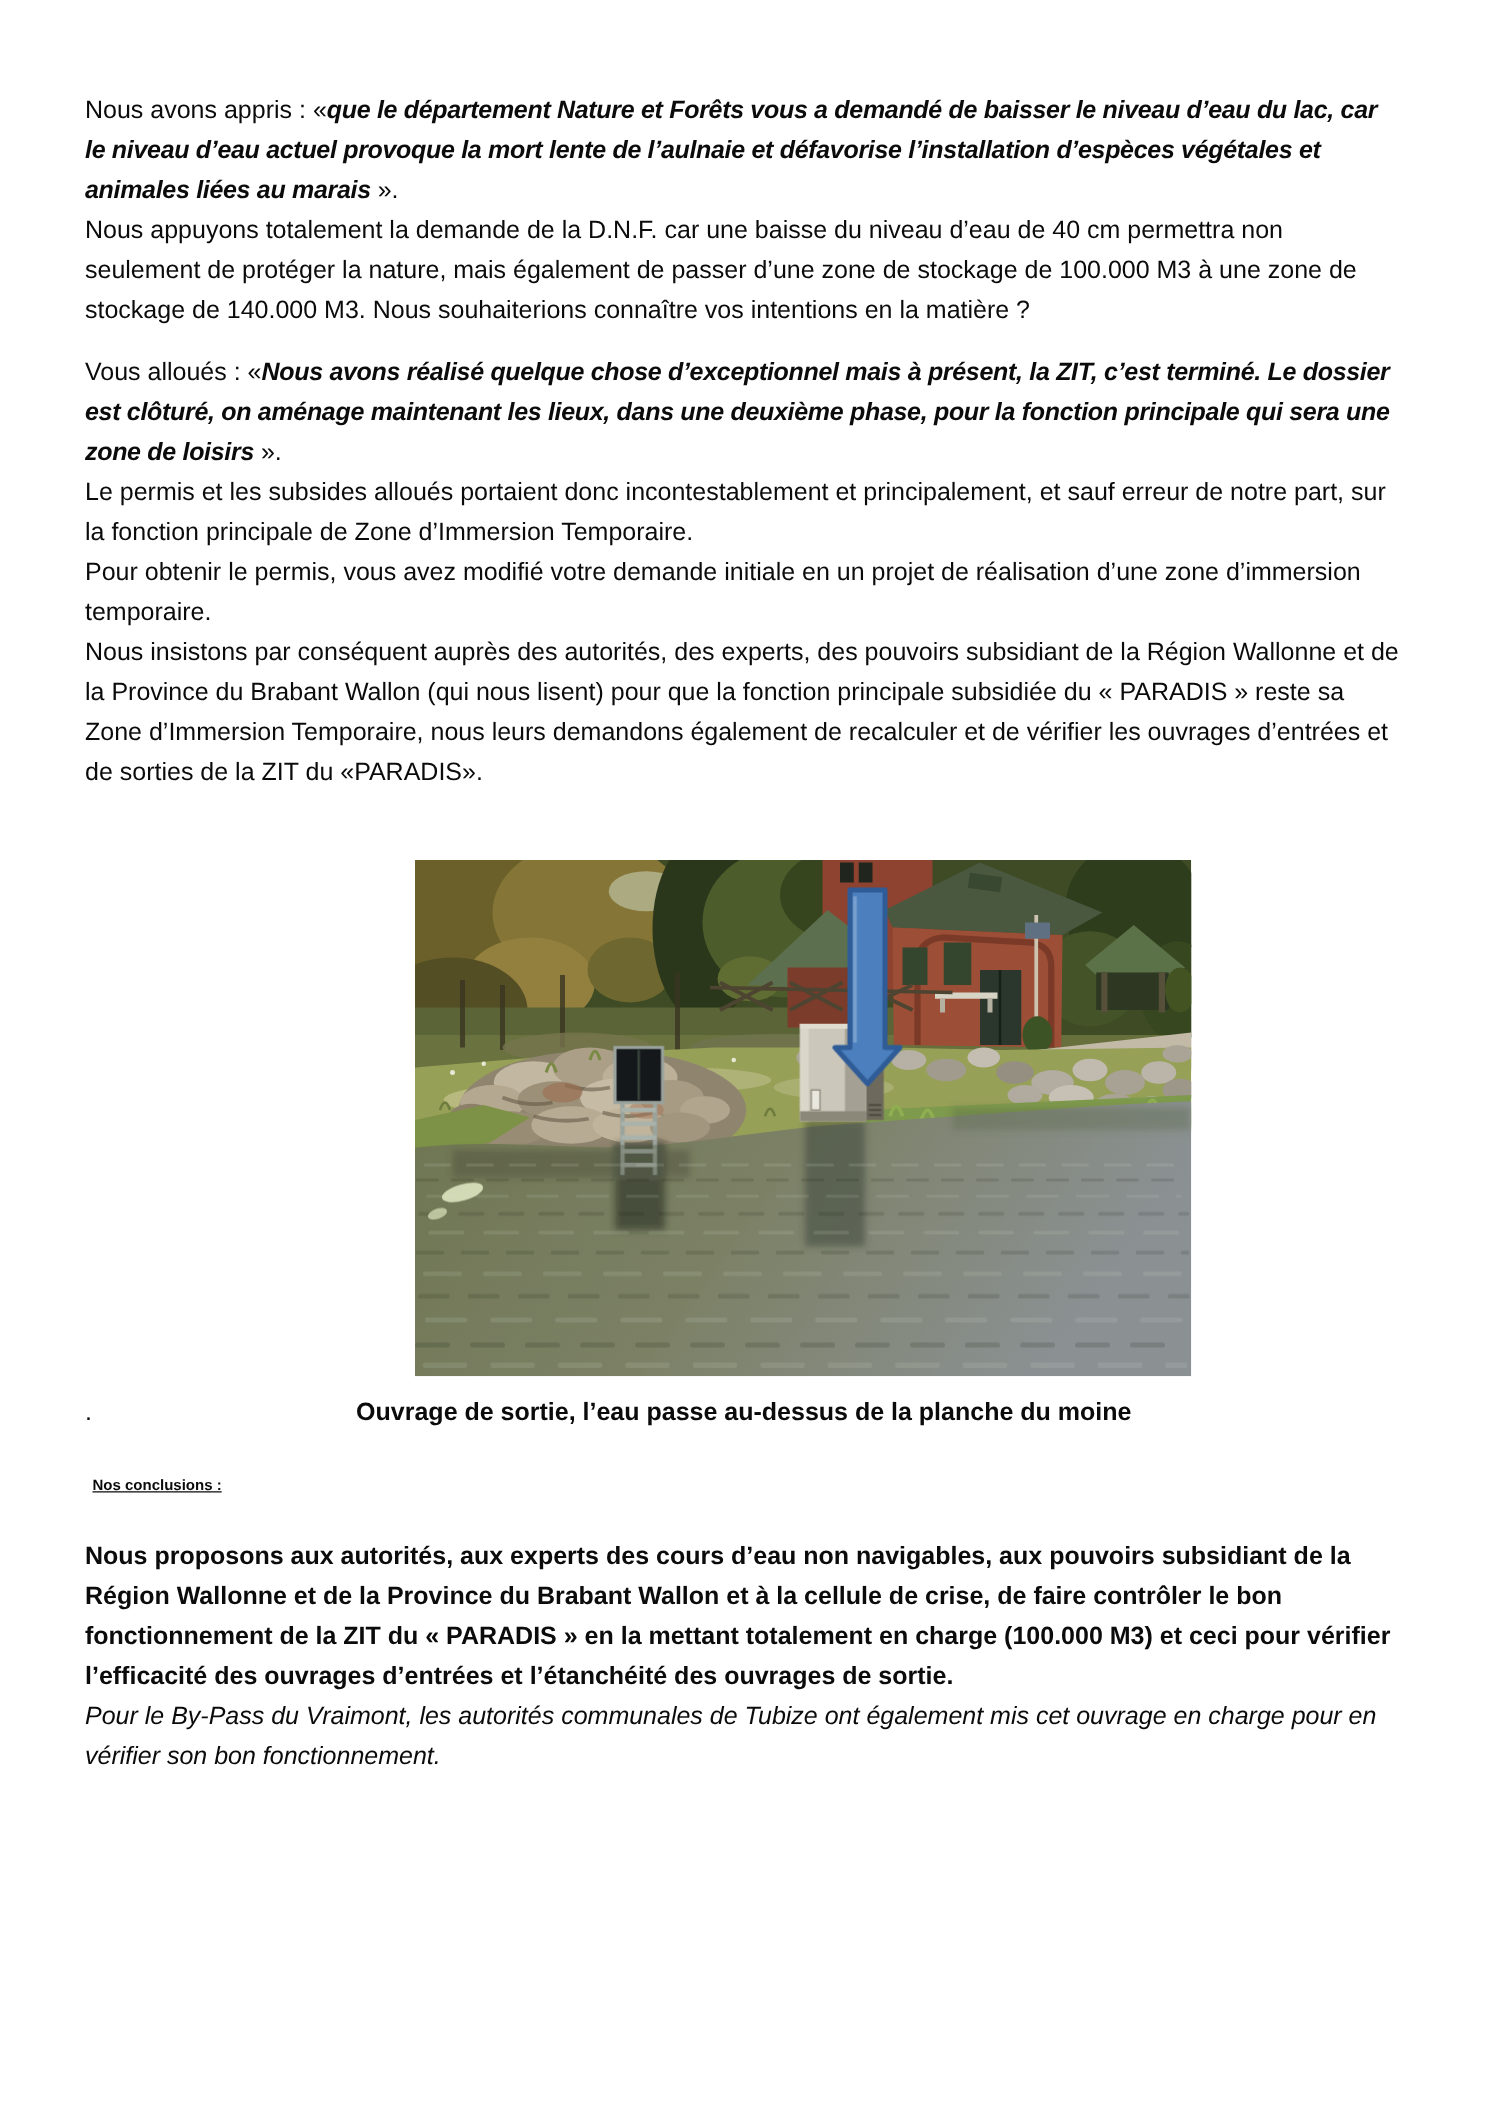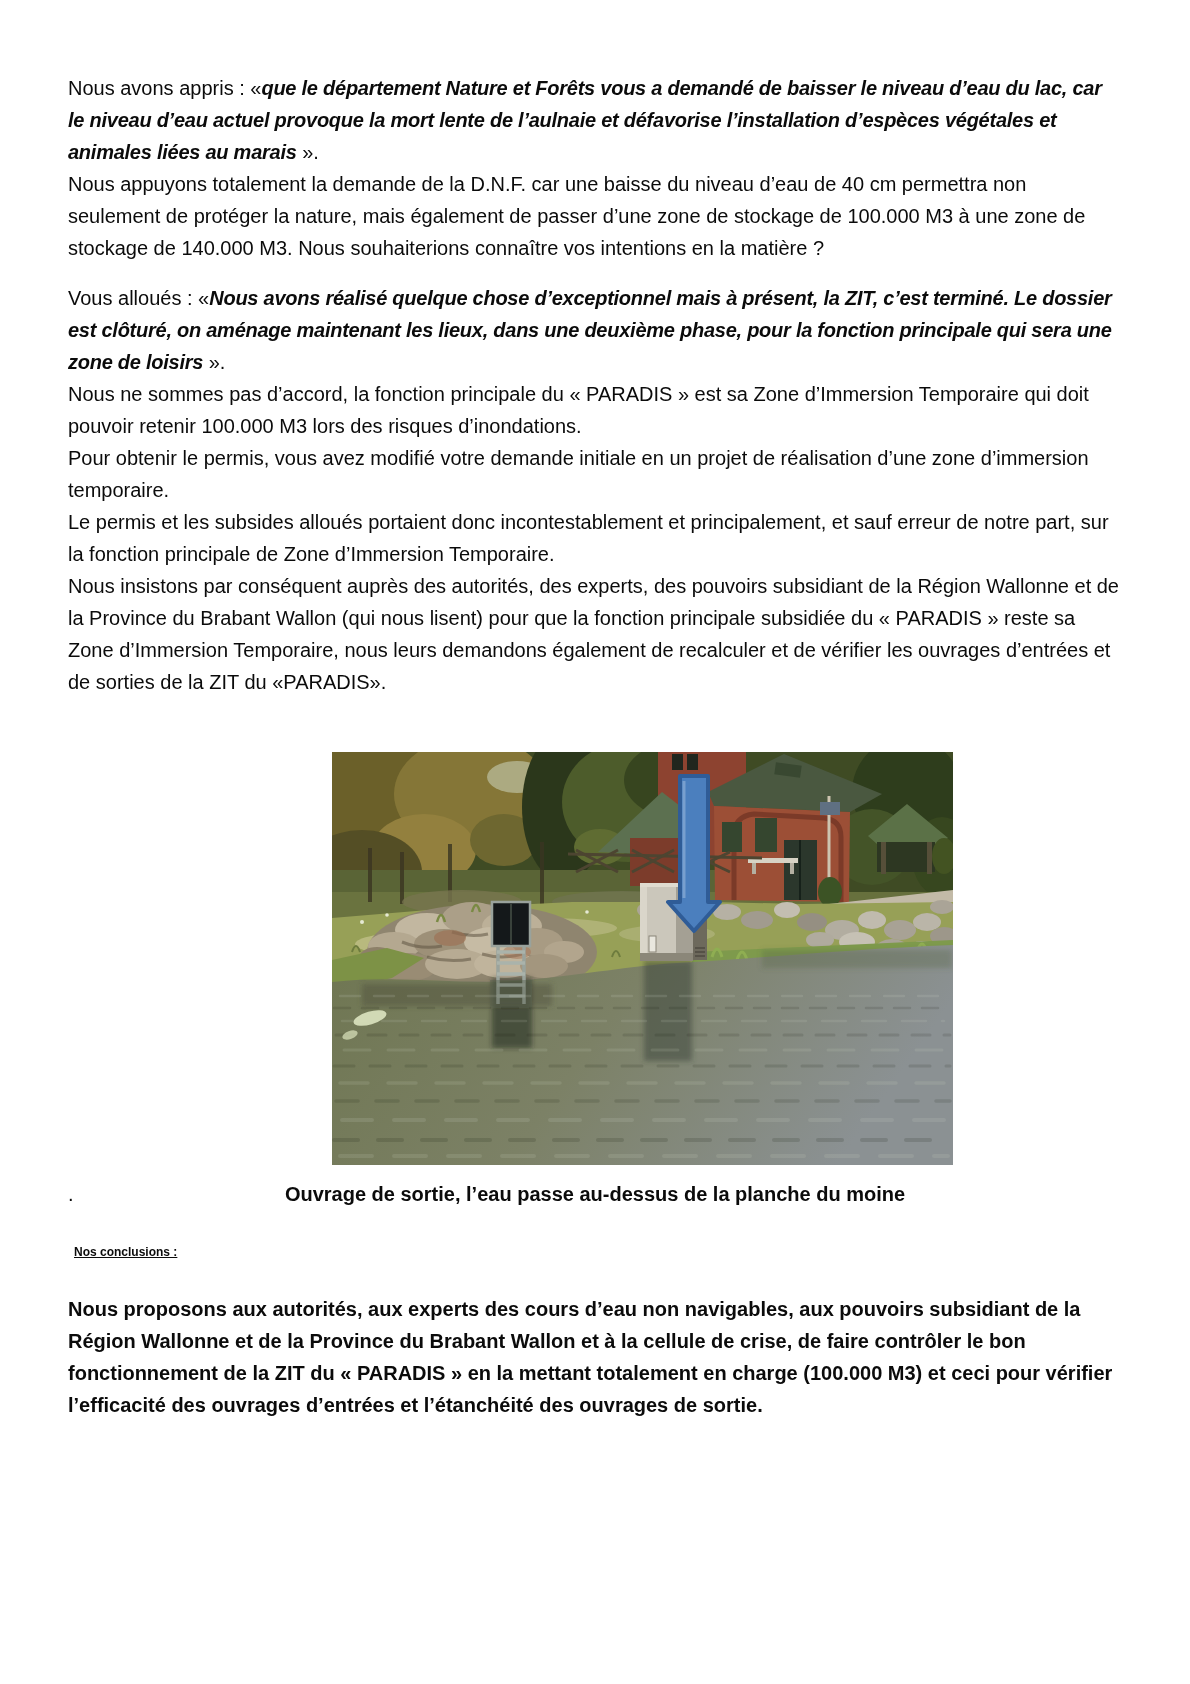--- a/index.html
+++ b/index.html
@@ -32,25 +32,24 @@
 <body>
 
 <div class="page">
 
   <p class="para"><span>Nous avons appris : «</span><span class="bi">que le département Nature et Forêts vous a demandé de baisser le niveau d’eau du lac, car le niveau d’eau actuel provoque la mort lente de l’aulnaie et défavorise l’installation d’espèces végétales et animales liées au marais</span><span> ».</span></p>
 
   <p class="para">Nous appuyons totalement la demande de la D.N.F. car une baisse du niveau d’eau de 40 cm permettra non seulement de protéger la nature, mais également de passer d’une zone de stockage de 100.000 M3 à une zone de stockage de 140.000 M3. Nous souhaiterions connaître vos intentions en la matière ?</p>
 
   <p class="para sp18"><span>Vous alloués : «</span><span class="bi">Nous avons réalisé quelque chose d’exceptionnel mais à présent, la ZIT, c’est terminé. Le dossier est clôturé, on aménage maintenant les lieux, dans une deuxième phase, pour la fonction principale qui sera une zone de loisirs</span><span> ».</span></p>
 
-  <p class="para">Nous ne sommes pas d’accord, la fonction principale du « PARADIS » est sa Zone d’Immersion Temporaire qui doit pouvoir retenir 100.000 M3 lors des risques d’inondations.</p>
+
+  <p class="para">Le permis et les subsides alloués portaient donc incontestablement et principalement, et sauf erreur de notre part, sur la fonction principale de Zone d’Immersion Temporaire.</p>
 
   <p class="para">Pour obtenir le permis, vous avez modifié votre demande initiale en un projet de réalisation d’une zone d’immersion temporaire.</p>
-
-  <p class="para">Le permis et les subsides alloués portaient donc incontestablement et principalement, et sauf erreur de notre part, sur la fonction principale de Zone d’Immersion Temporaire.</p>
 
   <p class="para">Nous insistons par conséquent auprès des autorités, des experts, des pouvoirs subsidiant de la Région Wallonne et de la Province du Brabant Wallon (qui nous lisent) pour que la fonction principale subsidiée du « PARADIS » reste sa Zone d’Immersion Temporaire, nous leurs demandons également de recalculer et de vérifier les ouvrages d’entrées et de sorties de la ZIT du «PARADIS».</p>
 
   <figure class="photo-wrap">
     <svg viewBox="0 0 621 413" width="621" height="413" xmlns="http://www.w3.org/2000/svg">
       <defs>
         <linearGradient id="waterG" x1="0" y1="0" x2="1" y2="0.25">
           <stop offset="0" stop-color="#6f7652"></stop>
           <stop offset="0.5" stop-color="#7c8166"></stop>
           <stop offset="1" stop-color="#8b9193"></stop>
@@ -254,15 +253,16 @@
 
   <div class="caption-row">
     <span class="caption-dot">.</span>
     <span class="caption-text">Ouvrage de sortie, l’eau passe au-dessus de la planche du moine</span>
   </div>
 
   <h3 class="concl"><span class="ul">Nos conclusions :</span></h3>
 
   <p class="para after-concl">Nous proposons aux autorités, aux experts des cours d’eau non navigables, aux pouvoirs subsidiant de la Région Wallonne et de la Province du Brabant Wallon et à la cellule de crise, de faire contrôler le bon fonctionnement  de la ZIT du « PARADIS » en la mettant totalement en charge (100.000 M3) et ceci pour vérifier l’efficacité des ouvrages d’entrées et l’étanchéité des ouvrages de sortie.</p>
 
+  <p class="para it">Pour le By-Pass du Vraimont, les autorités communales de Tubize ont également mis cet ouvrage en charge pour en vérifier son bon fonctionnement.</p>
 
 
 </div>
 
 </body></html>

